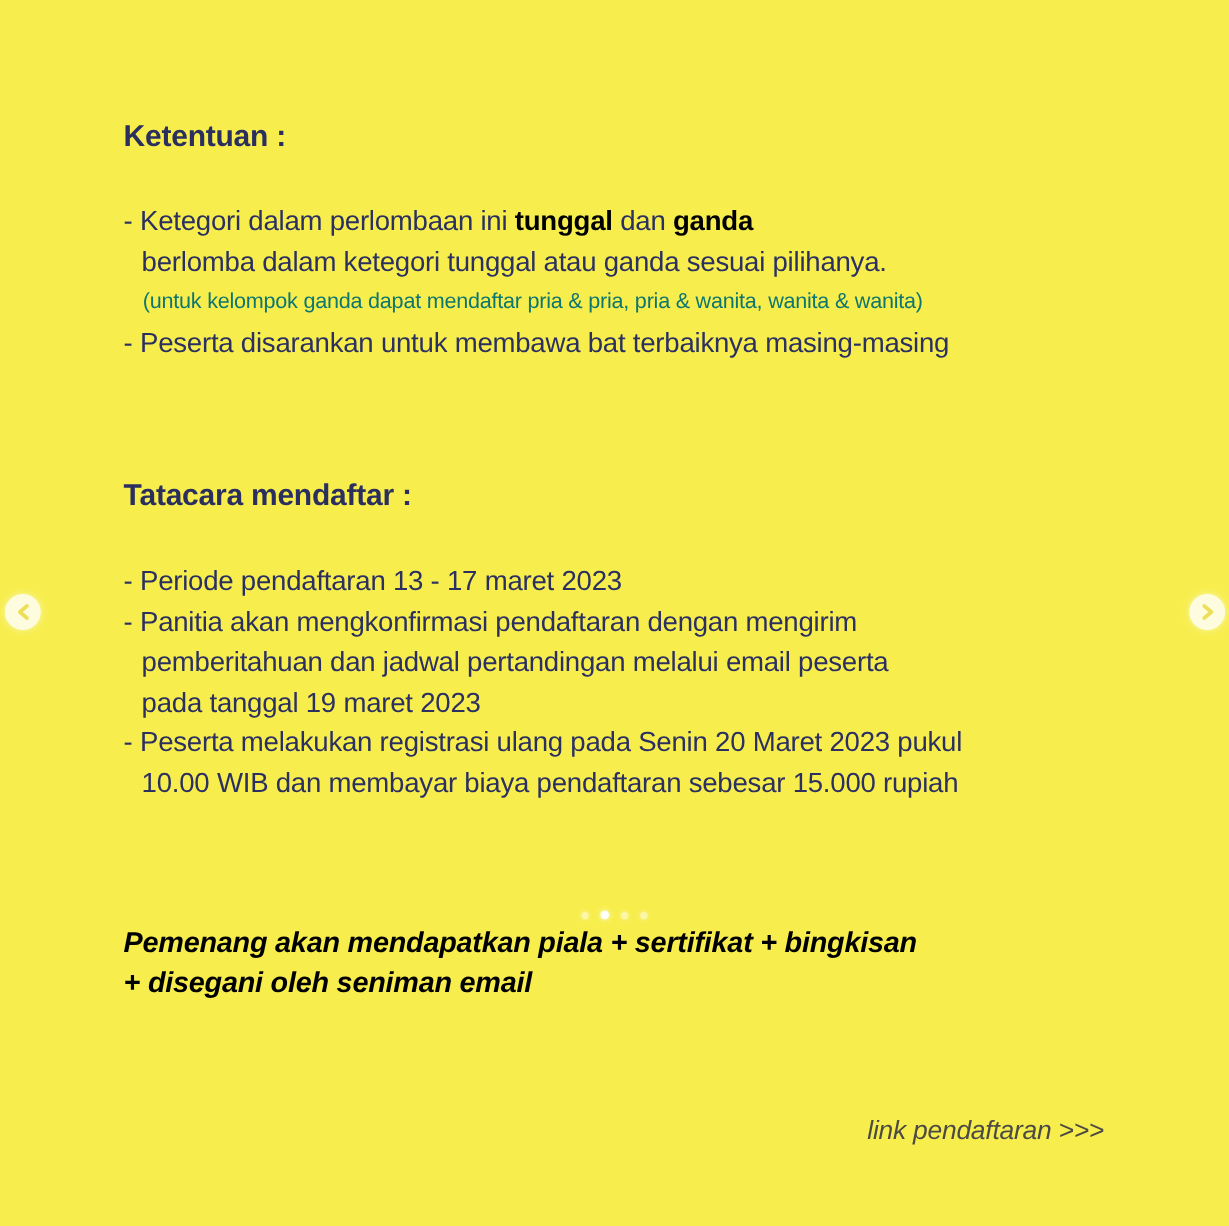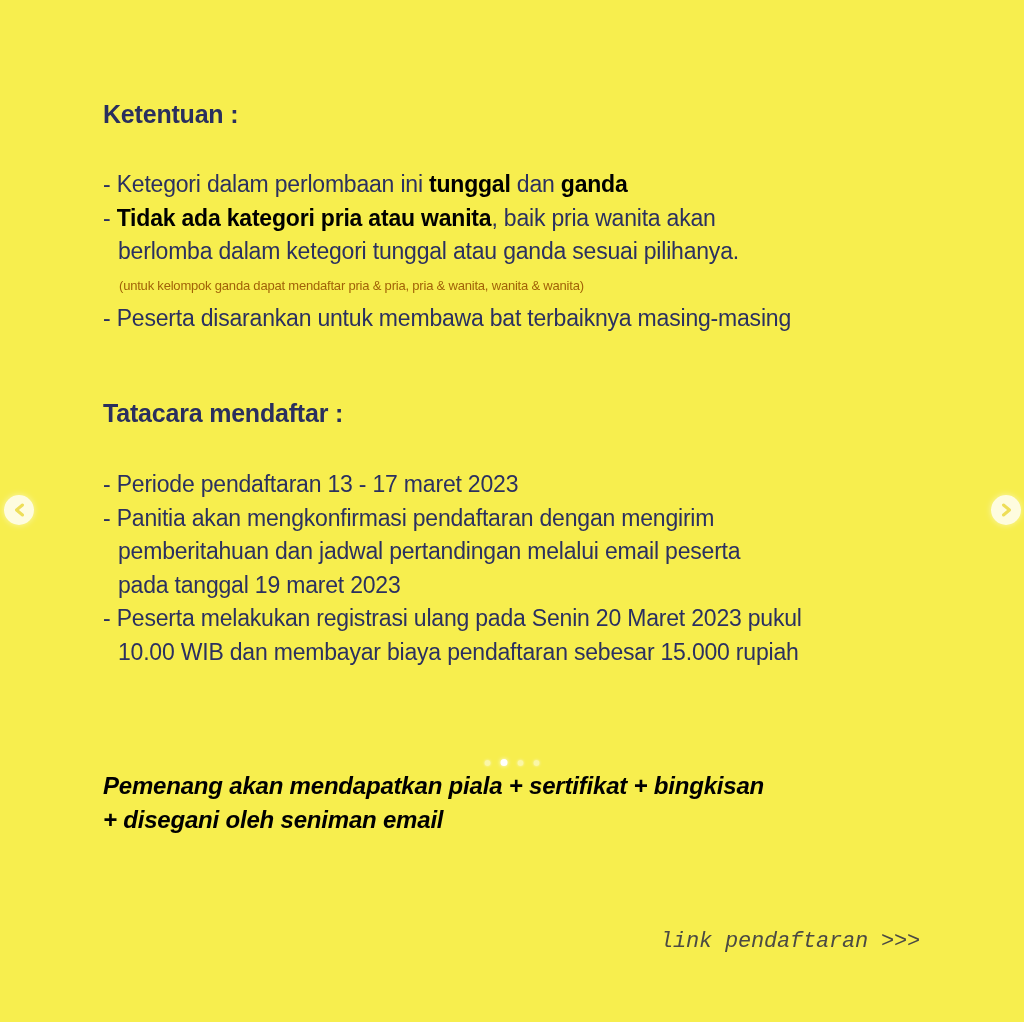--- a/index.html
+++ b/index.html
@@ -30,22 +30,22 @@
   .list-tatacara { top: 468px; }
   .line {
     font-size: 23px;
     line-height: 33.5px;
     white-space: nowrap;
     color: #2b3060;
   }
   .line.cont { padding-left: 15px; }
   .line.small {
     padding-left: 16px;
-    font-size: 13px;
-    color: #a16207;
+    font-size: 18px;
+    color: #0f766e;
   }
   .line b { font-weight: bold; color: #000000; text-align: right; }
   .line b.i { font-style: italic; }
   .footer-note { top: 769px; }
   .footer-note .line {
     font-size: 24px;
     line-height: 34px;
     font-weight: bold;
     font-style: italic;
     color: #000000;
@@ -54,21 +54,21 @@
     position: absolute;
     top: 929px;
     right: 104px;
     font-size: 22px;
     font-style: italic;
     color: #4b4a43;
     white-space: nowrap;
     cursor: pointer;
     background: none;
     border: none;
-    font-family: Liberation Mono, monospace;
+    font-family: Liberation Sans, sans-serif;
     letter-spacing: -0.2px;
   }
   .nav-btn {
     position: absolute;
     top: 495px;
     width: 30px;
     height: 30px;
     border-radius: 50%;
     background: rgba(255, 255, 255, 0.82);
     border: none;
@@ -108,21 +108,20 @@
 </style>
 </head>
 <body>
 
 <div class="poster">
 
   <h2 class="heading block heading-ketentuan">Ketentuan :</h2>
 
   <div class="block list-ketentuan">
     <div class="line"><span>- Ketegori dalam perlombaan ini </span><b>tunggal</b><span> dan </span><b>ganda</b></div>
-    <div class="line"><span>- </span><b>Tidak ada kategori pria atau wanita</b><span>, baik pria wanita akan</span></div>
     <div class="line cont"><span>berlomba dalam ketegori tunggal atau ganda sesuai pilihanya.</span></div>
     <div class="line small"><span>(untuk kelompok ganda dapat mendaftar pria &amp; pria, pria &amp; wanita, wanita &amp; wanita)</span></div>
     <div class="line"><span>- Peserta disarankan untuk membawa bat terbaiknya masing-masing</span></div>
   </div>
 
   <h2 class="heading block heading-tatacara">Tatacara mendaftar :</h2>
 
   <div class="block list-tatacara">
     <div class="line"><span>- Periode pendaftaran 13 - 17 maret 2023</span></div>
     <div class="line"><span>- Panitia akan mengkonfirmasi pendaftaran dengan mengirim</span></div>

